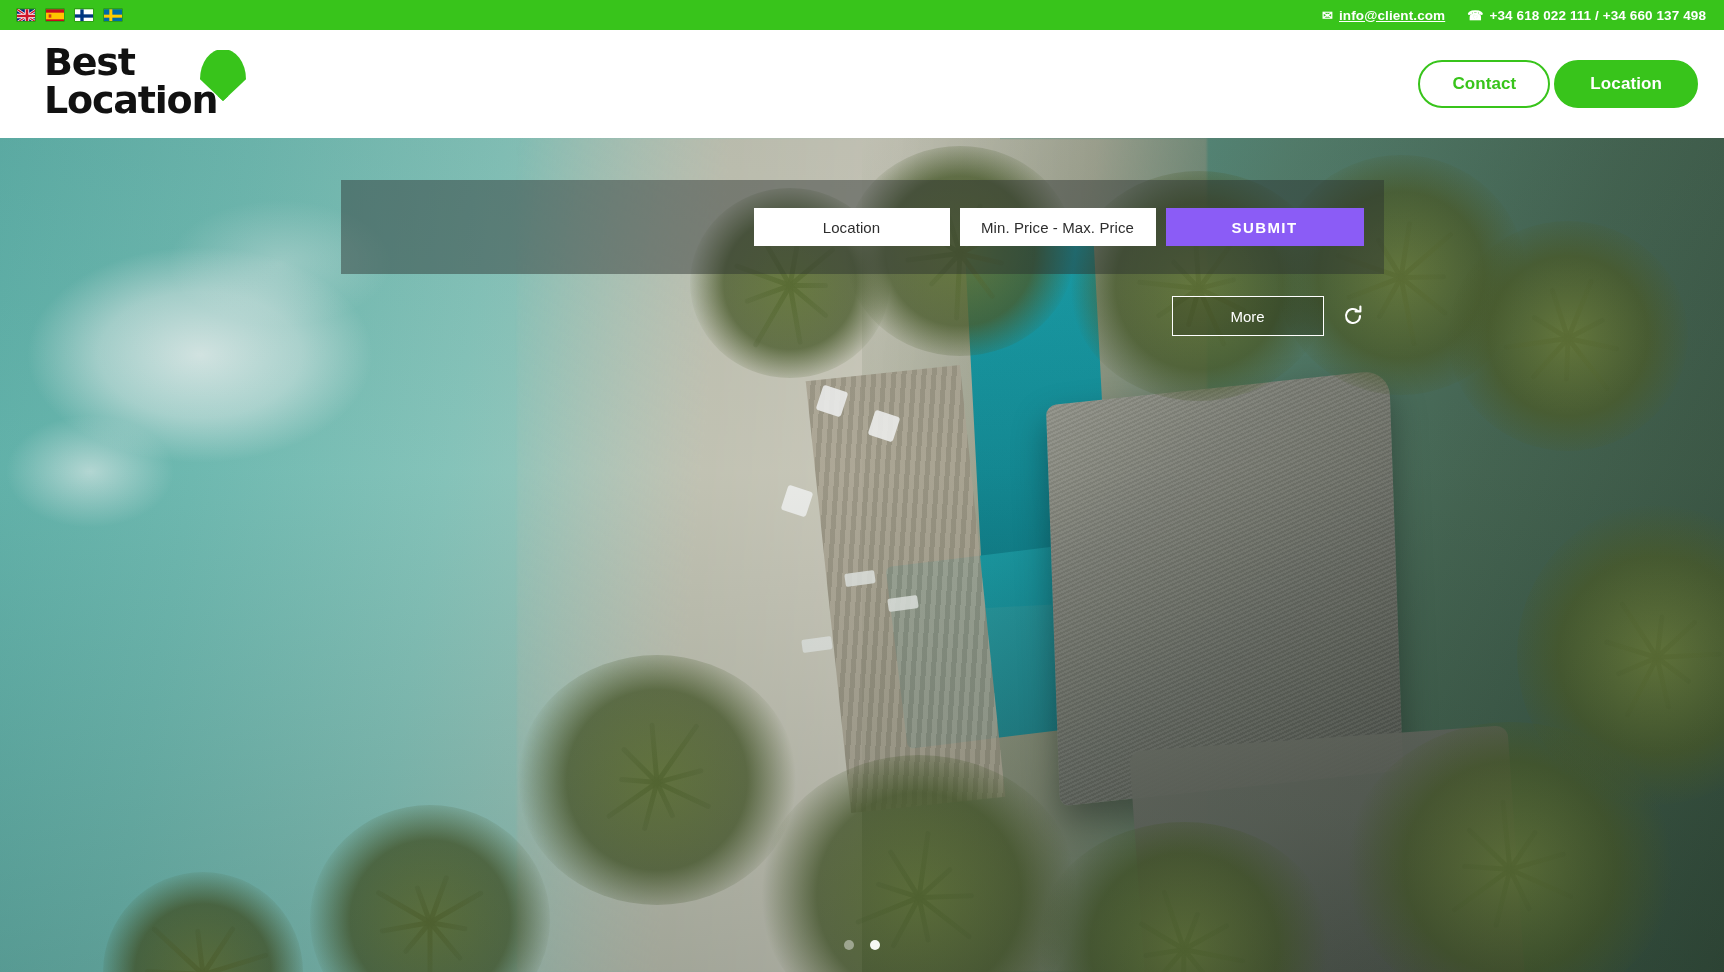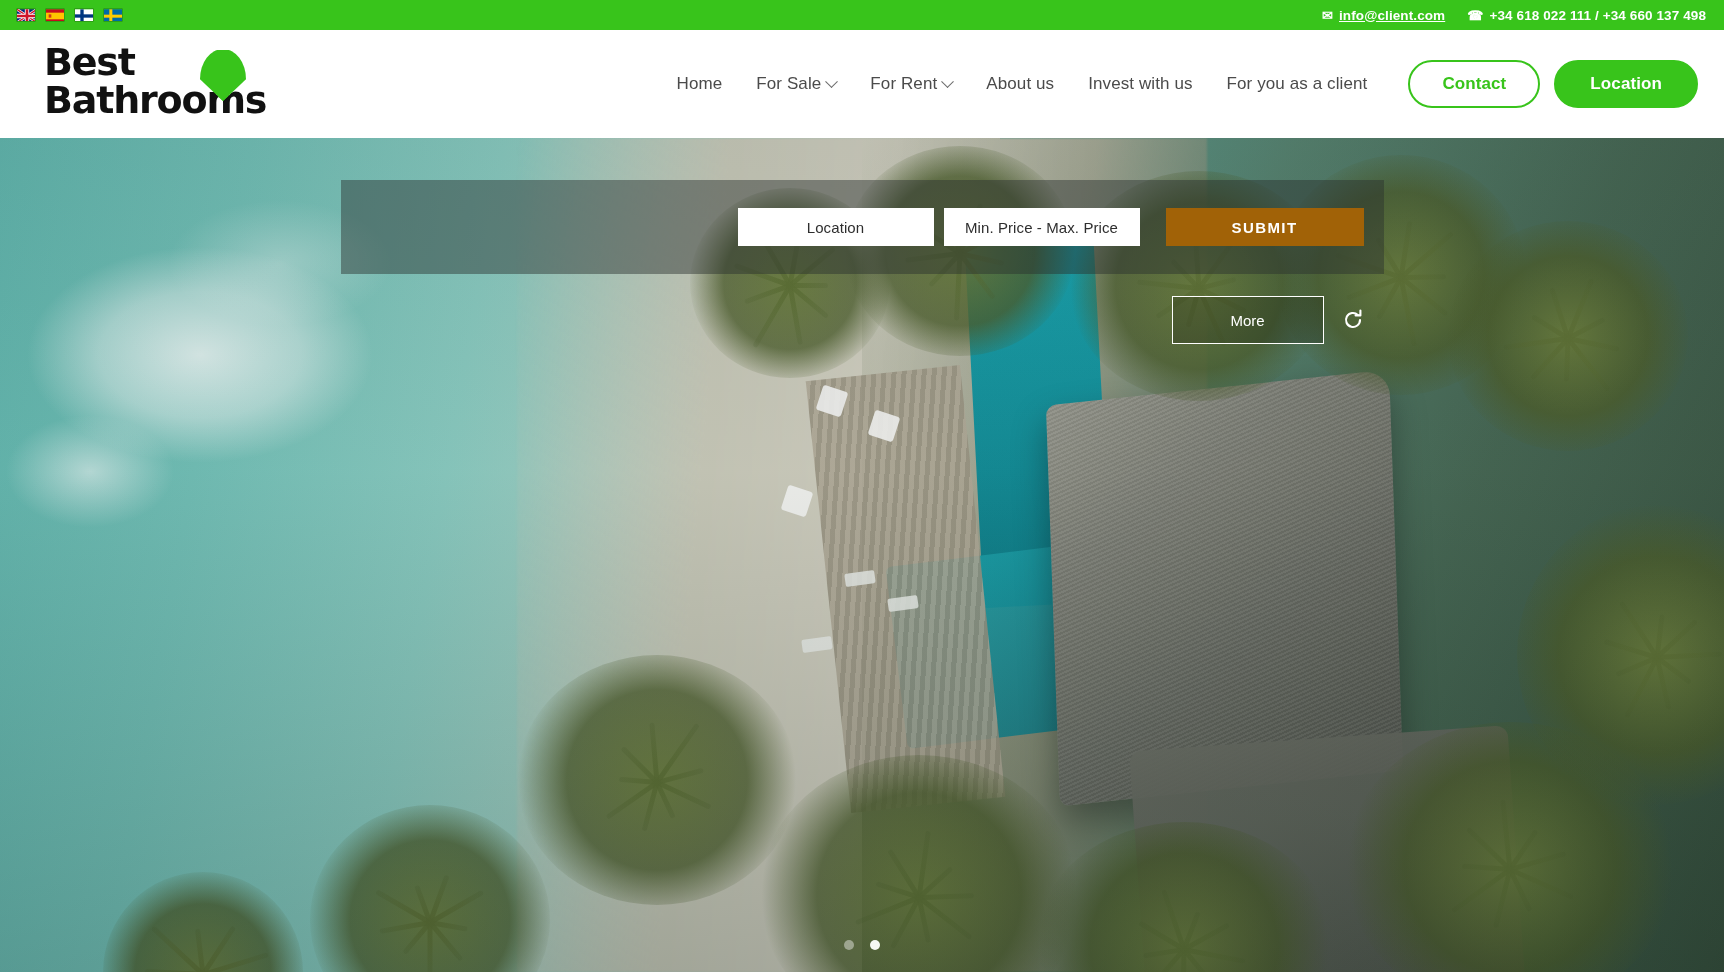--- a/index.html
+++ b/index.html
@@ -99,21 +99,21 @@
     white-space: nowrap;
     letter-spacing: .1px;
   }
   .chev {
     width: 9px; height: 9px;
     border-right: 1.6px solid #6d6d6d;
     border-bottom: 1.6px solid #6d6d6d;
     transform: rotate(45deg) translate(-2px,-2px);
     display: inline-block;
   }
-  .header-btns { display: flex; align-items: center; gap: 14px; margin-left: 24px; }
+  .header-btns { display: flex; align-items: center; gap: 4px; margin-left: 24px; }
   .btn-contact {
     border: 2px solid #38c41b;
     color: #38c41b;
     background: #fff;
     border-radius: 30px;
     padding: 0 32px;
     height: 48px;
     display: flex; align-items: center; justify-content: center;
     font-size: 17px; font-weight: 700;
     cursor: pointer;
@@ -293,46 +293,45 @@
     cursor: pointer;
     letter-spacing: .1px;
     white-space: nowrap;
     padding: 0 12px;
   }
   .sfield.f1 { width: 196px; }
   .sfield.f2 { width: 196px; }
   .sfield.f3 { width: 196px; }
   .sfield.f4 { width: 196px; }
   .sbtn {
-    background: #a16207;
+    background: #8b5cf6;
     color: #ffffff;
     height: 38px;
     width: 198px;
     display: flex; align-items: center; justify-content: center;
     font-size: 15px;
     font-weight: 700;
     letter-spacing: 1.4px;
     cursor: pointer;
-    margin-left: 16px;
   }
 
   .more-row {
     margin-top: 22px;
     width: 1043px;
     display: flex;
     justify-content: flex-end;
     align-items: center;
     gap: 16px;
     padding-right: 18px;
   }
   .more-btn {
     border: 1.5px solid #ffffff;
     color: #ffffff;
     background: rgba(0,0,0,.18);
-    width: 152px; height: 48px;
+    width: 152px; height: 40px;
     display: flex; align-items: center; justify-content: center;
     font-size: 15px;
     cursor: pointer;
   }
   .reset-icon {
     width: 26px; height: 26px;
     cursor: pointer;
     display: flex; align-items: center; justify-content: center;
   }
 
@@ -397,45 +396,23 @@
     <span class="contact-item">
       <span class="gl">☎</span>
       <span>+34 618 022 111 / +34 660 137 498</span>
     </span>
   </div>
 </div>
 
 <div class="header">
   <div class="logo">
     <span class="logo-pin"></span>
-    <span class="logo-text">Best Bathrooms</span>
-  </div>
-
-  <nav class="nav">
-    <div class="nav-item">
-      <span>Home</span>
-    </div>
-    <div class="nav-item">
-      <span>For Sale</span>
-      <i class="chev"></i>
-    </div>
-    <div class="nav-item">
-      <span>For Rent</span>
-      <i class="chev"></i>
-    </div>
-    <div class="nav-item">
-      <span>About us</span>
-    </div>
-    <div class="nav-item">
-      <span>Invest with us</span>
-    </div>
-    <div class="nav-item">
-      <span>For you as a client</span>
-    </div>
-  </nav>
+    <span class="logo-text">Best Location</span>
+  </div>
+
 
   <div class="header-btns">
     <div class="btn-contact">Contact</div>
     <div class="btn-whatsapp">Location</div>
   </div>
 </div>
 
 <div class="hero">
 
   <div class="hero-img">

